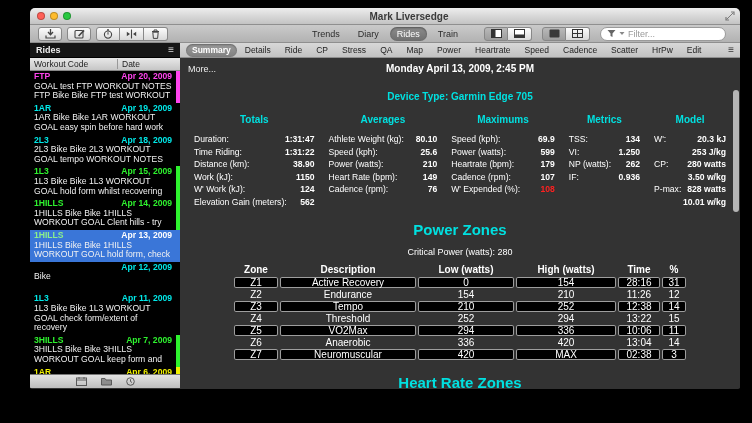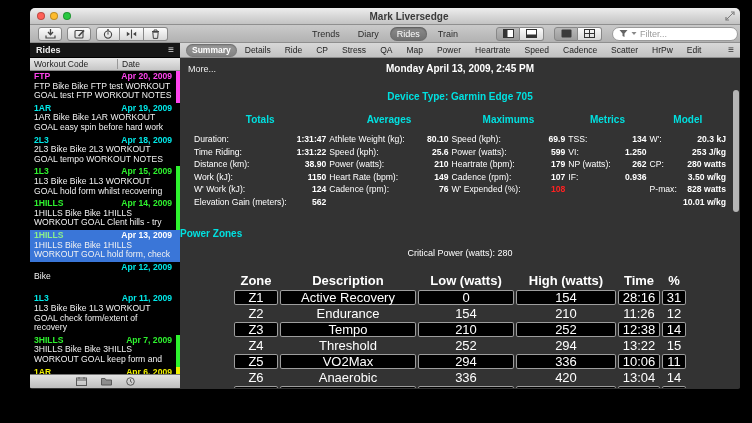--- a/index.html
+++ b/index.html
@@ -19,21 +19,21 @@
   .tb-btn { height:14px; min-width:24px; background:linear-gradient(#fcfcfc,#d9d9d9); border:1px solid #888; border-radius:3px; display:flex; align-items:center; justify-content:center; margin-right:5px; }
   .seg { display:flex; margin-right:10px; }
   .seg .tb-btn { margin-right:0; border-radius:0; border-left-width:0; }
   .seg .tb-btn:first-child { border-radius:3px 0 0 3px; border-left-width:1px; }
   .seg .tb-btn:last-child { border-radius:0 3px 3px 0; }
   .tb-btn.sel { background:linear-gradient(#b9b9b9,#9d9d9d); }
   .tb-btn svg { display:block; }
   .view-switcher { position:absolute; left:50%; transform:translateX(-50%); display:flex; align-items:center; gap:4px; }
   .view-btn { font-size:9px; color:#2c2c2c; padding:2px 7px; border-radius:8px; white-space:nowrap;text-align:right; }
   .view-btn.active { background:linear-gradient(#8d8d8d,#6f6f6f); color:#fff; box-shadow:inset 0 1px 2px rgba(0,0,0,.4); }
-  .right-controls { position:absolute; right:2px; display:flex; align-items:center; }
+  .right-controls { position:absolute; right:14px; display:flex; align-items:center; }
   .filter-wrap { width:126px; height:14px; background:#fff; border:1px solid #9a9a9a; border-radius:8px; display:flex; align-items:center; padding:0 6px; gap:3px; }
   .filter-input { border:none; outline:none; width:90px; font-size:9px; color:#444; background:transparent; font-family:"Liberation Sans",sans-serif; }
   .filter-input::placeholder { color:#999; }
 
   
   .tabrow { height:15px; display:flex; }
   .sidebar-head { width:150px; background:#161616; color:#eee; font-size:9px; font-weight:bold; display:flex; align-items:center; justify-content:space-between; padding:0 6px; border-bottom:1px solid #000; }
   .hamburger { color:#ddd; font-size:10px; line-height:1; }
   .tabs { flex:1; background:linear-gradient(#d8d8d8,#c2c2c2); border-bottom:1px solid #8f8f8f; display:flex; align-items:center; padding:0 6px; gap:2px; }
   .tab { font-size:8.5px; color:#222; padding:1.5px 6px; border-radius:7px; white-space:nowrap; }
@@ -55,31 +55,31 @@
   .side-foot { height:14px; background:linear-gradient(#e2e2e2,#bdbdbd); border-top:1px solid #777; display:flex; align-items:center; justify-content:center; gap:14px; }
   .side-foot svg { display:block; opacity:.75; }
 
   
   .main { flex:1; background:#333; position:relative; color:#fff; overflow:hidden; }
   .main-head { position:relative; height:18px; margin-top:3px; }
   .more { position:absolute; left:8px; top:3px; font-size:9px; color:#eee; }
   .ride-date { text-align:center; font-size:10px; font-weight:bold; padding-top:2px; }
   .device { text-align:center; font-size:10px; font-weight:bold; margin-top:12px; }
   .cyan { color:#00e0e0; }
-  .stats { display:flex; justify-content:center; margin-top:12px; padding:0 14px; gap:3px; }
+  .stats { display:flex; justify-content:center; margin-top:12px; padding:0 14px; gap:14px; }
   .stat-col { }
   .stat-col .sc-title { text-align:center; font-size:10px; font-weight:bold; color:#00e0e0; margin-bottom:8px; }
   .stat-row { display:flex; justify-content:space-between; font-size:8.6px; line-height:12.5px; gap:6px; }
   .stat-row .lbl { white-space:nowrap; }
   .stat-row .val { font-weight:bold; text-align:right; white-space:nowrap; }
   .w-totals{width:142px;} .w-averages{width:128px;} .w-maximums{width:122px;} .w-metrics{width:84px;} .w-model{width:82px;}
 
-  .zone-sec-title { font-size:10px; font-weight:bold; color:#00e0e0; margin-top:20px; }
+  .zone-sec-title { text-align:center; font-size:15px; font-weight:bold; color:#00e0e0; margin-top:13px; }
   .zone-sub { text-align:center; font-size:9px; margin-top:9px; }
-  table.zones { margin:14px auto 0; border-collapse:separate; border-spacing:2px 1px; font-size:13px; }
+  table.zones { margin:6px auto 0; border-collapse:separate; border-spacing:2px 1px; font-size:10px; }
   table.zones th { font-weight:bold; color:#fff; padding:0 4px 1px; text-align:center; }
   table.zones td { color:#fff; text-align:center; padding:0 4px; height:11px; border-radius:2px; }
   tr.alt td { background:#000000; box-shadow:inset 0 0 0 1px #9e9e9e; }
   .cw-zone{min-width:44px;} .cw-desc{min-width:136px;} .cw-low{min-width:96px;} .cw-high{min-width:100px;} .cw-time{min-width:42px;} .cw-pct{min-width:24px;}
 
   .vscroll { position:absolute; right:1px; top:0; bottom:0; width:7px; }
   .vthumb { position:absolute; right:0; top:32px; width:6px; height:122px; background:#b5b5b5; border-radius:3px; }
 </style>
 </head>
 <body>
@@ -209,22 +209,22 @@
       <div class="col-head">
         <span class="c1">Workout Code</span>
         <span class="c2">Date</span>
       </div>
       <div class="ride-list">
           <div class="ride">
             <div class="hdr">
               <span style="color: rgb(255, 68, 238);">FTP</span>
               <span style="color: rgb(255, 68, 238);">Apr 20, 2009</span>
             </div>
+            <div class="body">GOAL test FTP  WORKOUT NOTES</div>
             <div class="body">FTP Bike Bike FTP test WORKOUT</div>
-            <div class="body">GOAL test FTP  WORKOUT NOTES</div>
             <div class="stripe" style="background: rgb(255, 68, 238);"></div>
           </div>
           <div class="ride">
             <div class="hdr">
               <span style="color: rgb(0, 232, 232);">1AR</span>
               <span style="color: rgb(0, 232, 232);">Apr 19, 2009</span>
             </div>
             <div class="body">1AR Bike Bike 1AR WORKOUT</div>
             <div class="body">GOAL easy spin before hard work</div>
           </div>

